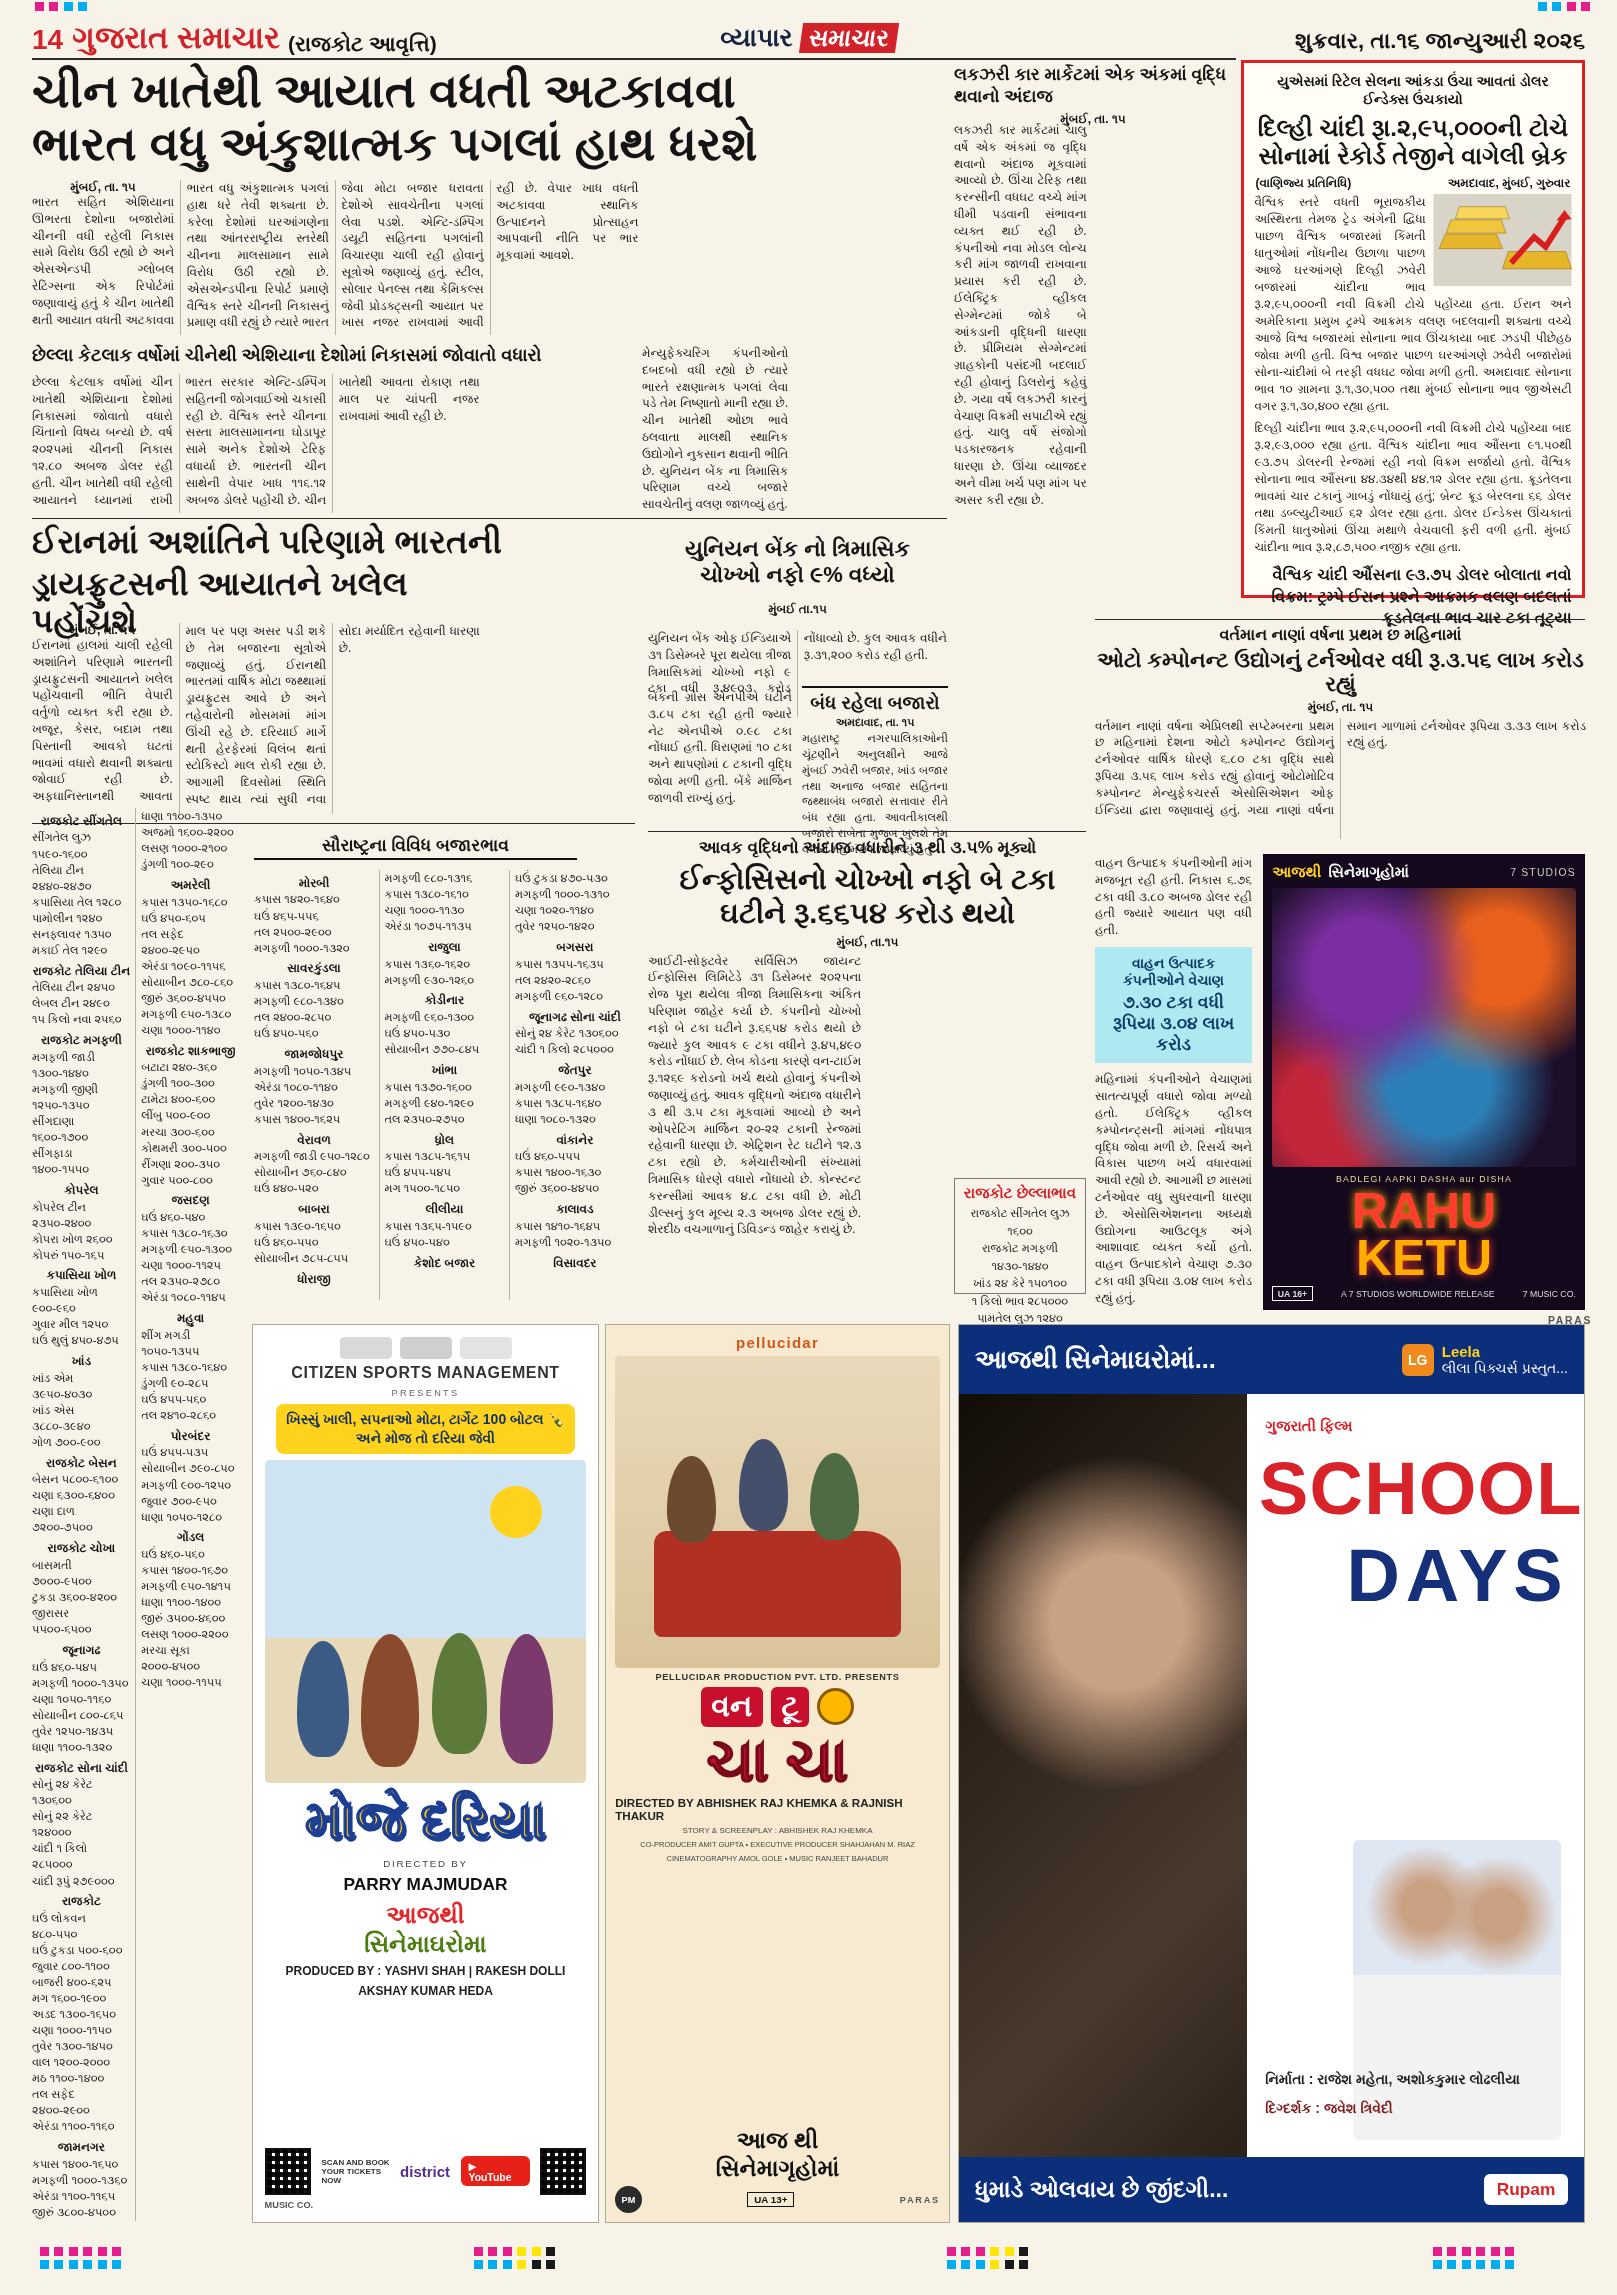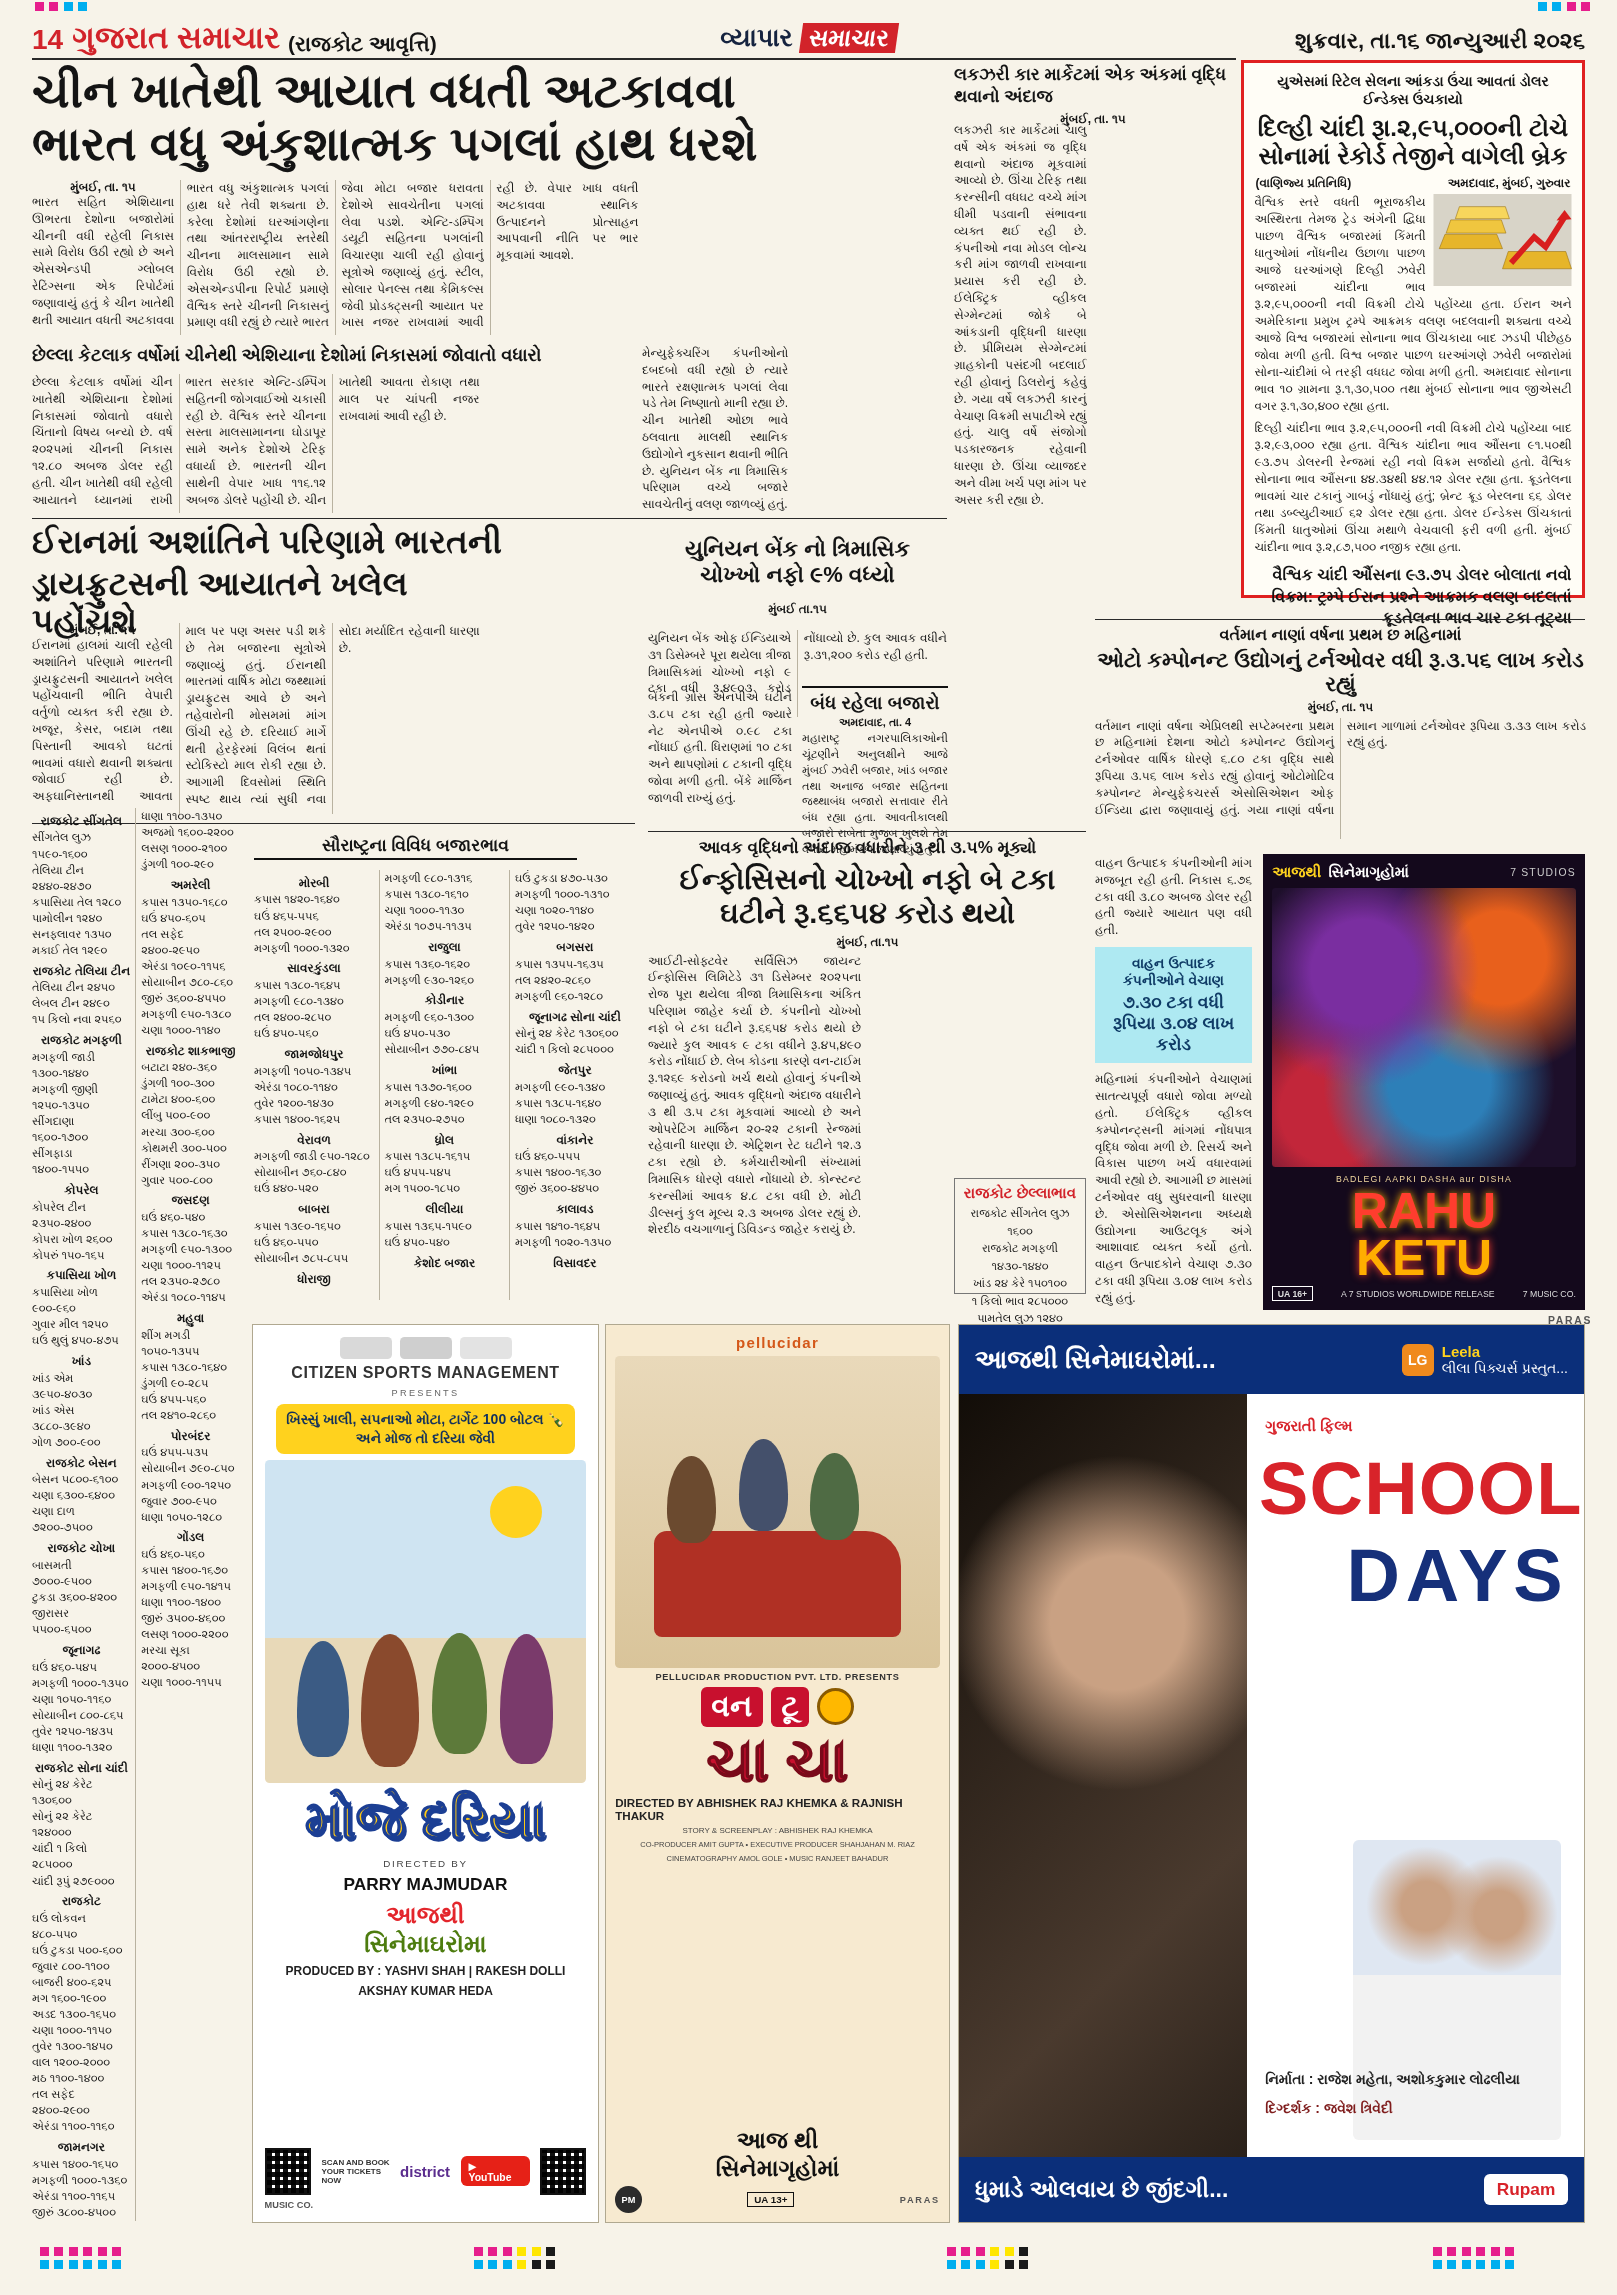--- a/index.html
+++ b/index.html
@@ -126,21 +126,21 @@
   <div class="cols" style="column-count:2;height:87px;">
     <p class="bodytxt jt">યુનિયન બેંક ઓફ ઈન્ડિયાએ ૩૧ ડિસેમ્બરે પૂરા થયેલા ત્રીજા ત્રિમાસિકમાં ચોખ્ખો નફો ૯ ટકા વધી રૂ.૪૯૦૩ કરોડ નોંધાવ્યો છે. કુલ આવક વધીને રૂ.૩૧,૨૦૦ કરોડ રહી હતી.</p>
   </div>
 </div>
 <div class="abs" style="left:648px;top:689px;width:144px;height:139px;overflow:hidden;">
   <p class="bodytxt jt">બેંકની ગ્રોસ એનપીએ ઘટીને ૩.૮૫ ટકા રહી હતી જ્યારે નેટ એનપીએ ૦.૯૮ ટકા નોંધાઈ હતી. ધિરાણમાં ૧૦ ટકા અને થાપણોમાં ૮ ટકાની વૃદ્ધિ જોવા મળી હતી. બેંકે માર્જિન જાળવી રાખ્યું હતું.</p>
 </div>
 
 <div class="abs" style="left:802px;top:686px;width:146px;height:141px;border-top:2.9px solid #111;padding-top:3.5px;box-sizing:border-box;">
   <h4 style="font-size:18.5px;font-weight:800;text-align:center;">બંધ રહેલા બજારો</h4>
-  <p class="dateline" style="margin:2.3px 0;font-size:11px;">અમદાવાદ, તા. 4</p>
+  <p class="dateline" style="margin:2.3px 0;font-size:11px;">અમદાવાદ, તા. ૧૫</p>
   <p class="jt" style="font-size:11.3px;line-height:1.4;">મહારાષ્ટ્ર નગરપાલિકાઓની ચૂંટણીને અનુલક્ષીને આજે મુંબઈ ઝવેરી બજાર, ખાંડ બજાર તથા અનાજ બજાર સહિતના જથ્થાબંધ બજારો સત્તાવાર રીતે બંધ રહ્યા હતા. આવતીકાલથી બજારો રાબેતા મુજબ ખુલશે તેમ વેપારી મહામંડળે જણાવ્યું હતું.</p>
 </div>
 
 <div class="rule" style="left:32px;top:823px;width:603px;height:1.2px;"></div>
 <div class="abs cols" style="left:32px;top:808px;width:208px;height:1413px;column-count:2;column-gap:10.4px;">
 
     <div>
       <div class="mkt-name">રાજકોટ સીંગતેલ</div>
       <div class="mkt-rows">સીંગતેલ લુઝ ૧૫૯૦-૧૬૦૦
 તેલિયા ટીન ૨૪૪૦-૨૪૭૦

